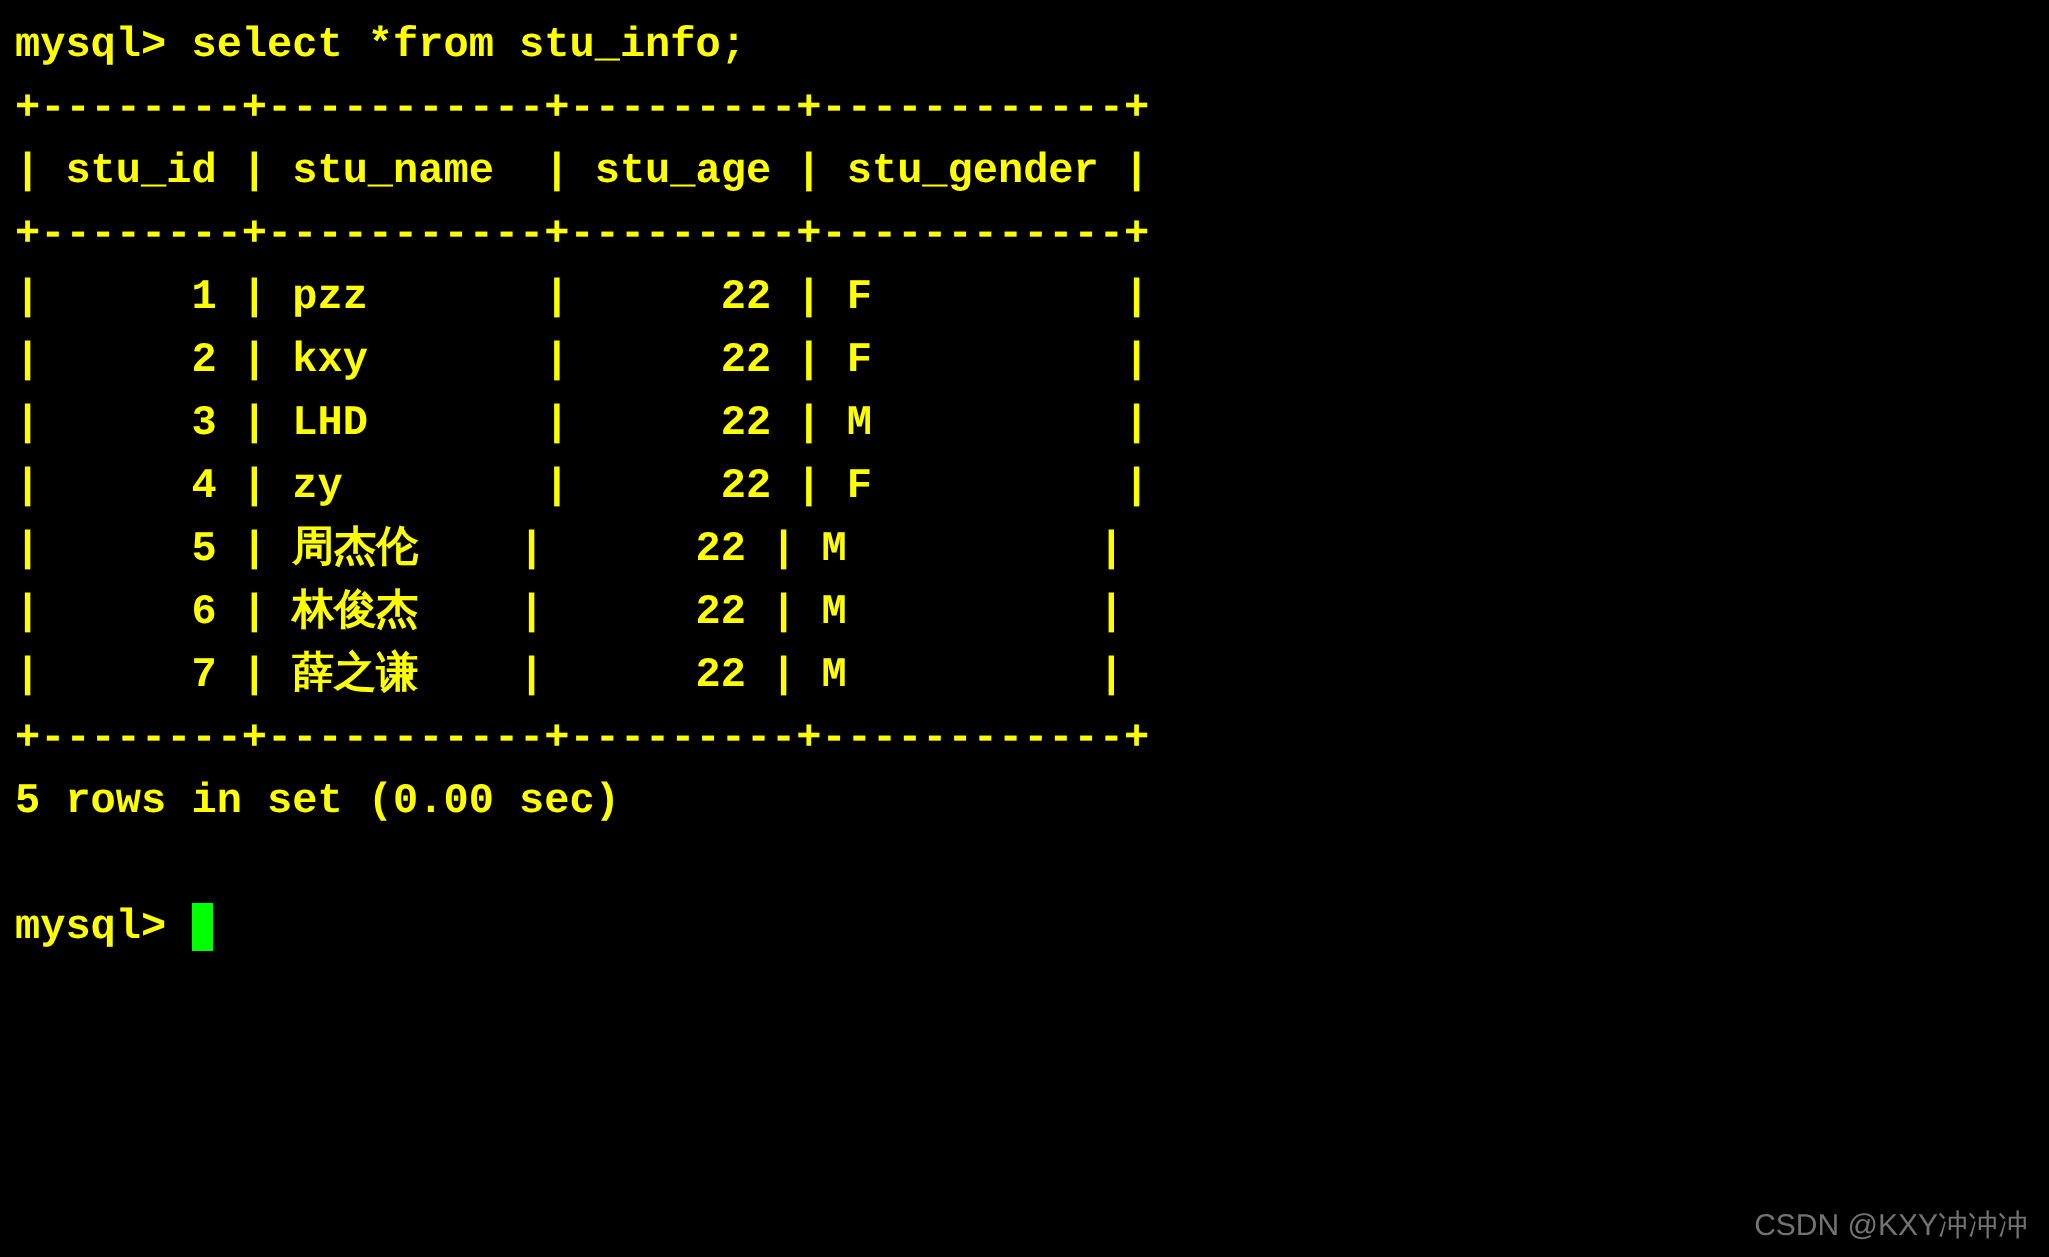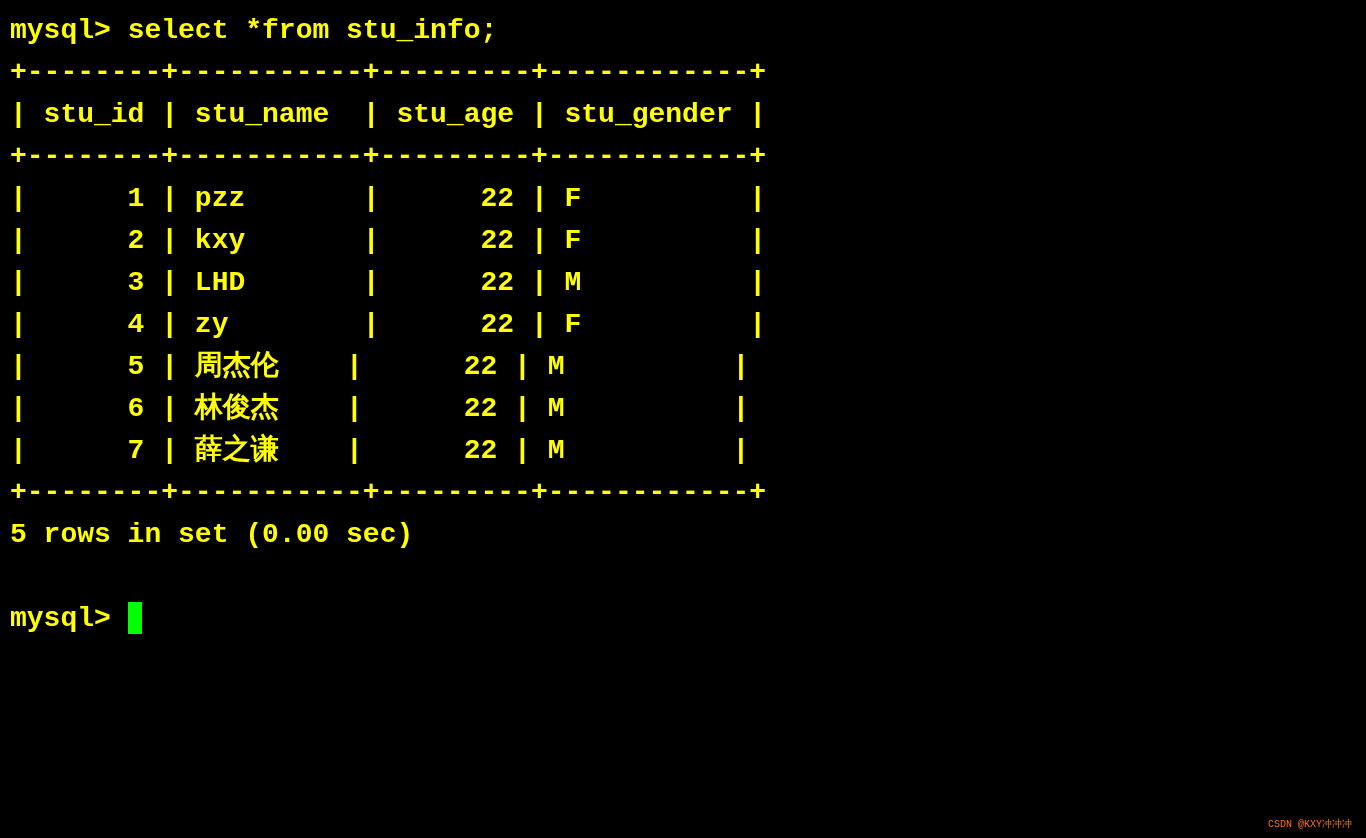--- a/index.html
+++ b/index.html
@@ -27,24 +27,24 @@
       background: #00ff00;
       display: inline-block;
       width: 14px;
       height: 32px;
       vertical-align: text-bottom;
     }
     .watermark {
       position: absolute;
       bottom: 6px;
       right: 14px;
-      font-size: 10px;
-      color: #f97316;
+      font-size: 20px;
+      color: #737373;
       font-weight: normal;
-      font-family: Liberation Mono, monospace;
+      font-family: Liberation Sans, sans-serif;
     }
   </style>
 </head>
 <body>
 
 <pre><span>mysql&gt; </span><span>select *from stu_info;</span>
 <span id="sep-top">+--------+-----------+---------+------------+</span>
 <span id="header-row">| stu_id | stu_name  | stu_age | stu_gender |</span>
 <span id="sep-mid">+--------+-----------+---------+------------+</span>
 <span id="data-rows">|      1 | pzz       |      22 | F          |

